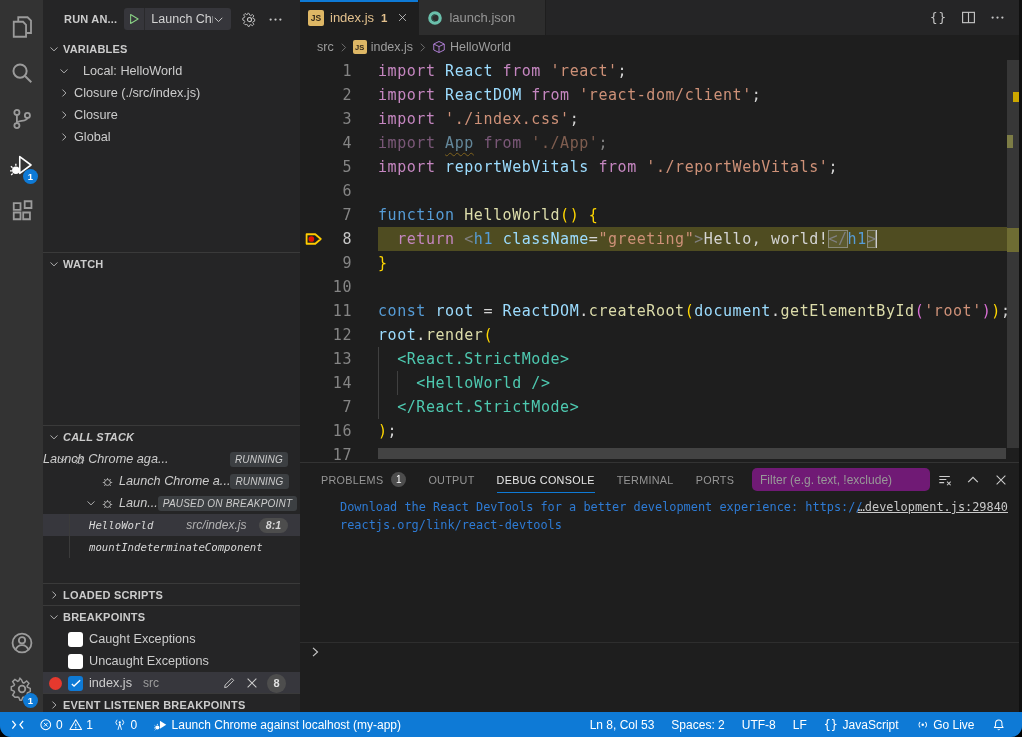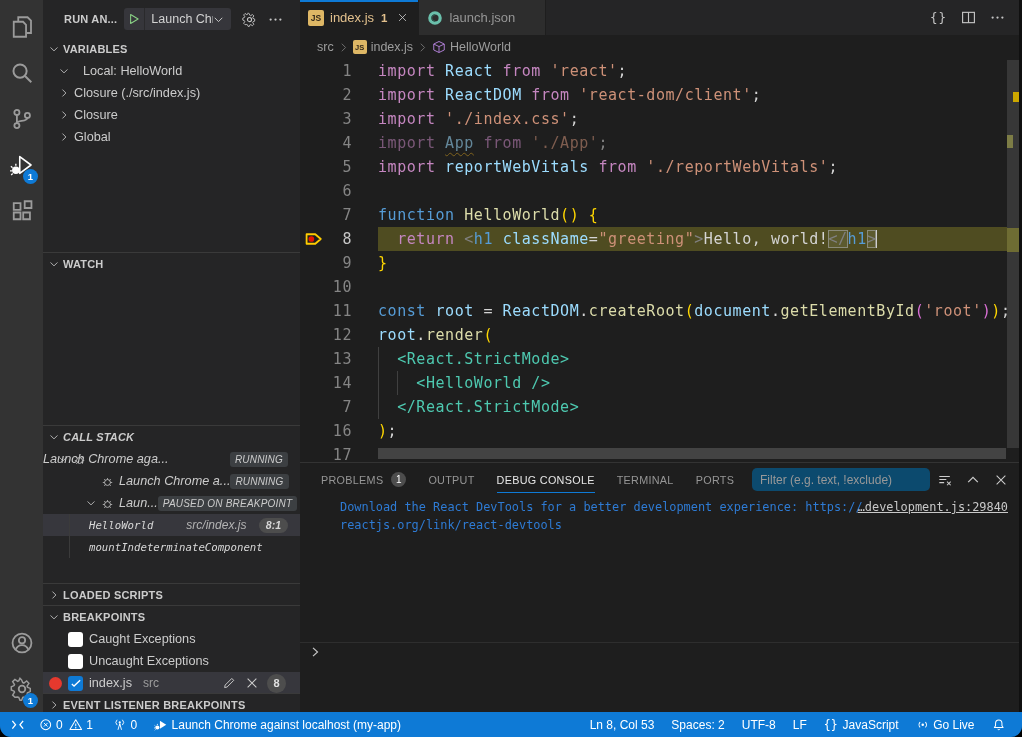--- a/index.html
+++ b/index.html
@@ -105,21 +105,21 @@
   .ruler-mark { position:absolute; }
 
   
   .panel { position:absolute; left:300px; top:462px; width:722px; height:198px; background:#1e1e1e; border-top:1px solid #333333; }
   .panel-tabs { position:absolute; left:0; top:0; width:722px; height:33px; display:flex; align-items:center; }
   .panel-tab { position:relative; height:33px; display:flex; align-items:center; margin-left:22px; font-size:10.8px; letter-spacing:.3px; color:#969696; cursor:pointer; }
   .panel-tab:first-child { margin-left:21px; }
   .panel-tab.active { color:#e7e7e7; }
   .panel-tab.active::after { content:""; position:absolute; left:0; right:0; bottom:3px; height:1.5px; }
   .panel-tab-badge { margin-left:8px; background:#4d4d4d; color:#fff; font-size:10px; width:15px; height:15px; border-radius:50%; display:flex; align-items:center; justify-content:center; }
-  .panel-filter { position:absolute; left:452px; top:5px; width:178px; height:23px; background:#0c4a6e; border:none; border-radius:5px;
+  .panel-filter { position:absolute; left:452px; top:5px; width:178px; height:23px; background:#701a75; border:none; border-radius:5px;
     color:#cccccc; font-size:12px; padding:0 8px; outline:none; font-family:"Liberation Sans","DejaVu Sans",sans-serif; }
   .panel-filter::placeholder { color:#989898; }
   .panel-actions { position:absolute; right:0; top:0; height:33px; display:flex; align-items:center; padding-right:14px; color:#cccccc; }
   .panel-action { margin-left:14px; cursor:pointer; display:flex; }
   .panel-action svg { width:14px; height:14px; }
   .panel-content { position:absolute; left:0; top:33px; width:722px; height:197px; overflow:hidden; }
   .console-line { position:relative; height:18px; line-height:18px; padding-left:40px; font-family:"DejaVu Sans Mono",monospace;
     font-size:11.9px; color:#2e7bd4; white-space:pre; }
   .console-link { position:absolute; right:14px; top:0; color:#c9c9c9; text-decoration:underline; cursor:pointer; }
   .panel-input { position:absolute; left:0; bottom:0; width:722px; height:18px; border-top:1px solid #2e2e2e; display:flex; align-items:center; }

